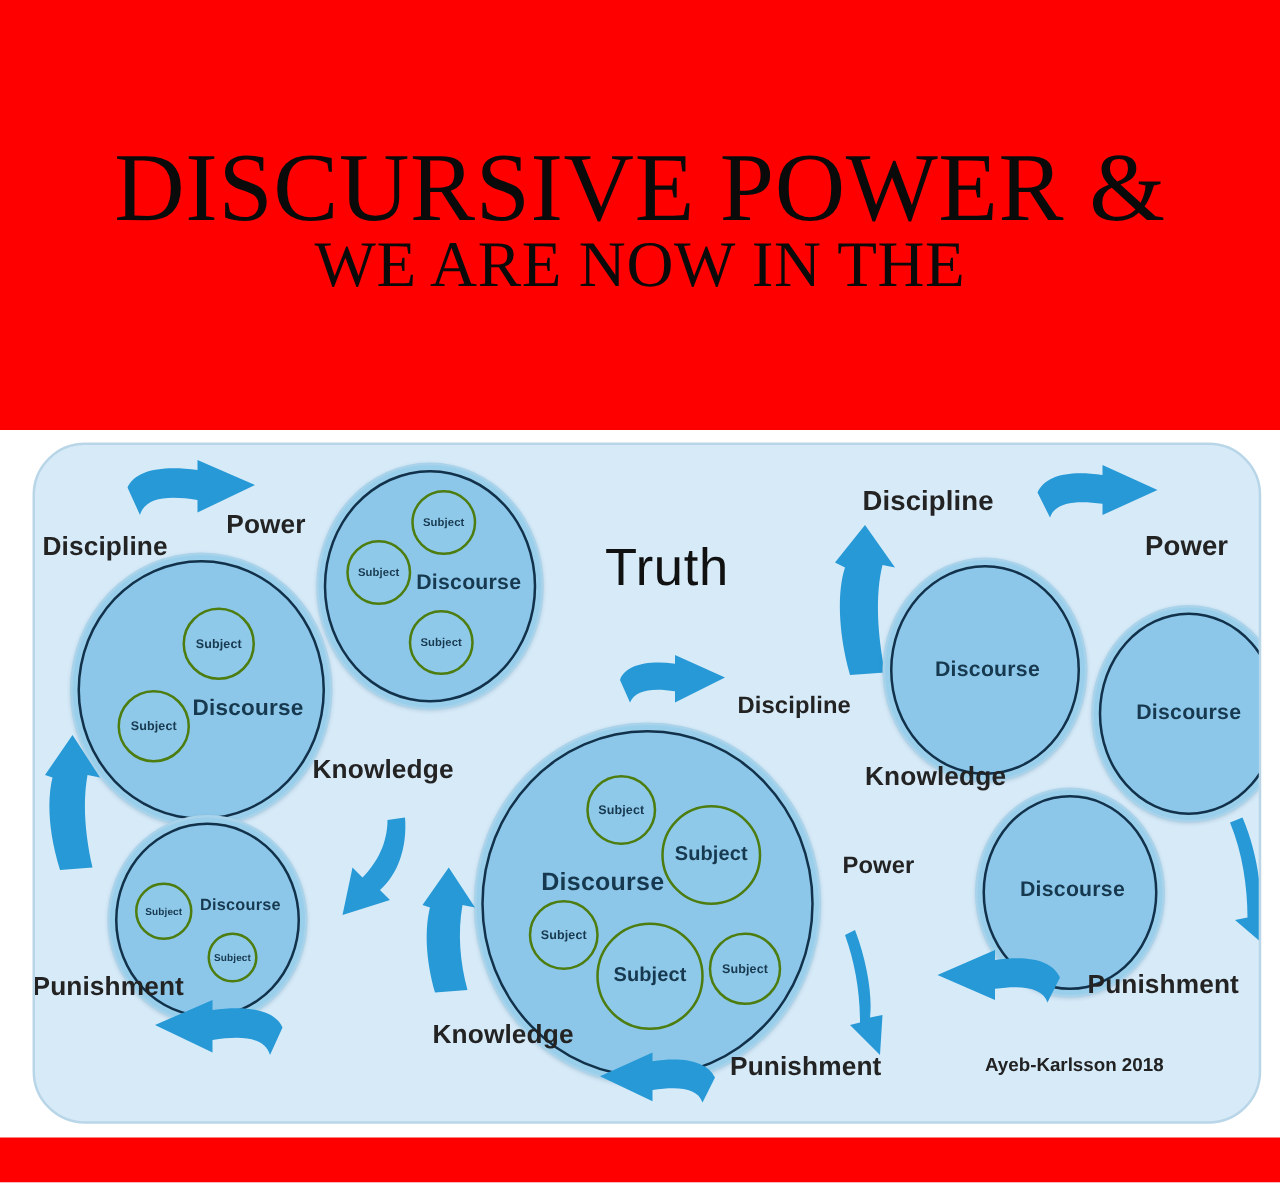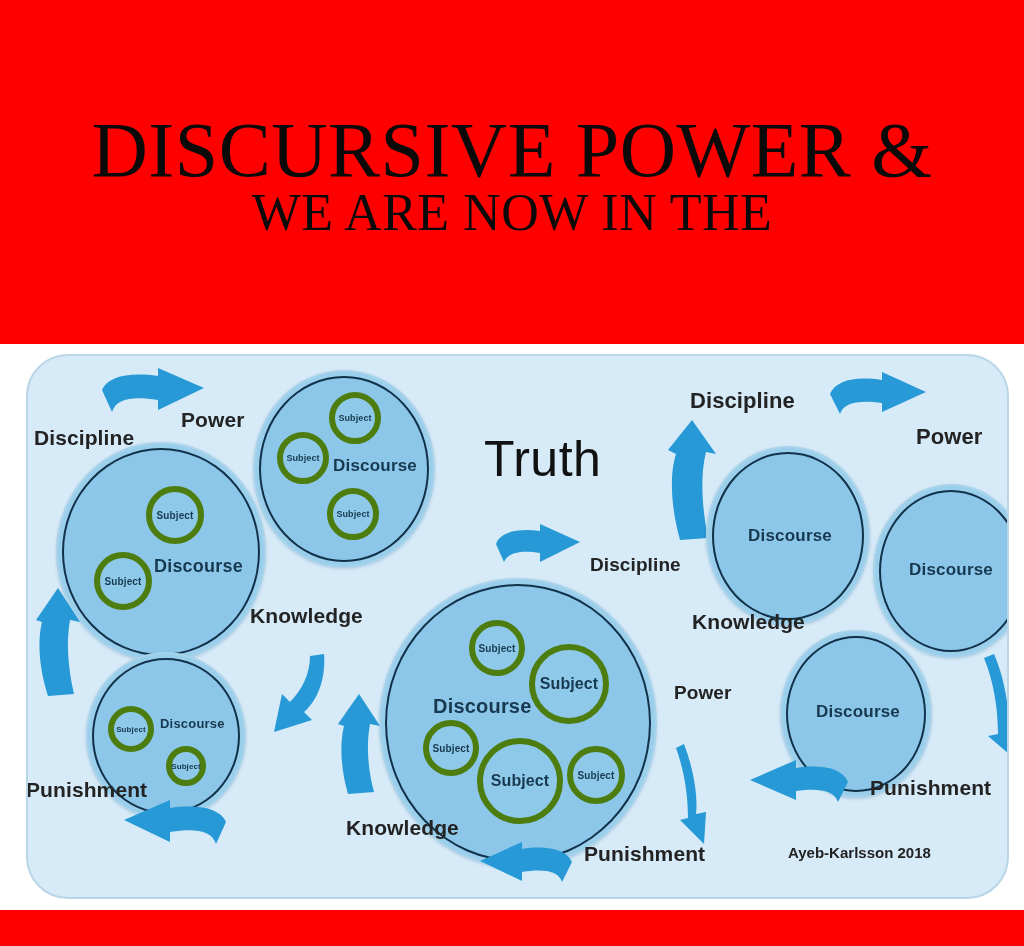--- a/index.html
+++ b/index.html
@@ -92,42 +92,42 @@
     position: absolute;
     color: #17394f;
     font-weight: 600;
     white-space: nowrap;
     letter-spacing: 0.2px;
   }
   .subject {
     position: absolute;
     border-radius: 50%;
     background: #8FC9EA;
-    border: 6px solid #4d7c0f;
+    border: 2px solid #4d7c0f;
     box-sizing: border-box;
     display: flex;
     align-items: center;
     justify-content: center;
     color: #17394f;
     font-weight: 600;
     letter-spacing: 0.1px;
   }
 
   
   .flow-label {
     position: absolute;
     color: #232323;
     font-weight: 700;
     white-space: nowrap;
     letter-spacing: 0.1px;
   }
   #truth-label {
     position: absolute;
     color: #111111;
-    font-size: 50px;
+    font-size: 42px;
     font-weight: 400;
     letter-spacing: 0.5px;
     white-space: nowrap;
   }
   #credit-label {
     position: absolute;
     color: #222222;
     font-size: 15px;
     font-weight: 700;
     white-space: nowrap;

